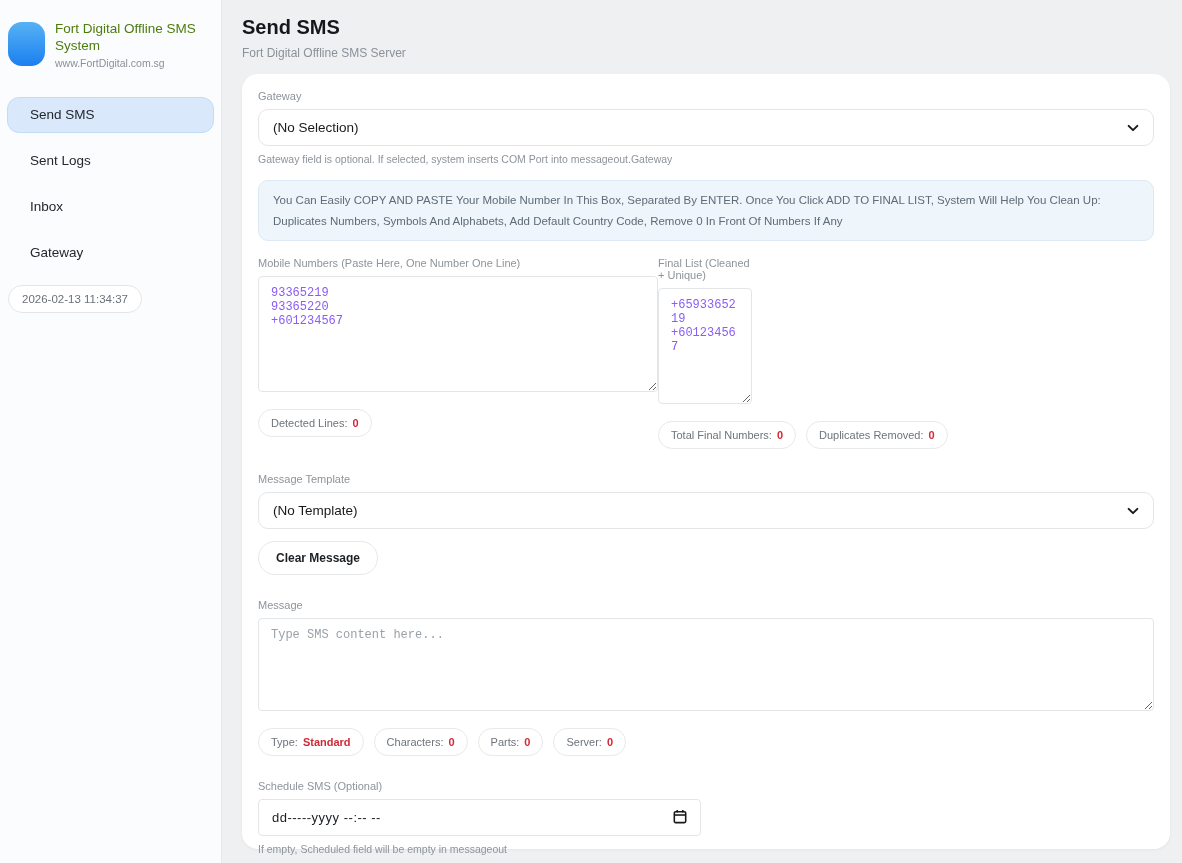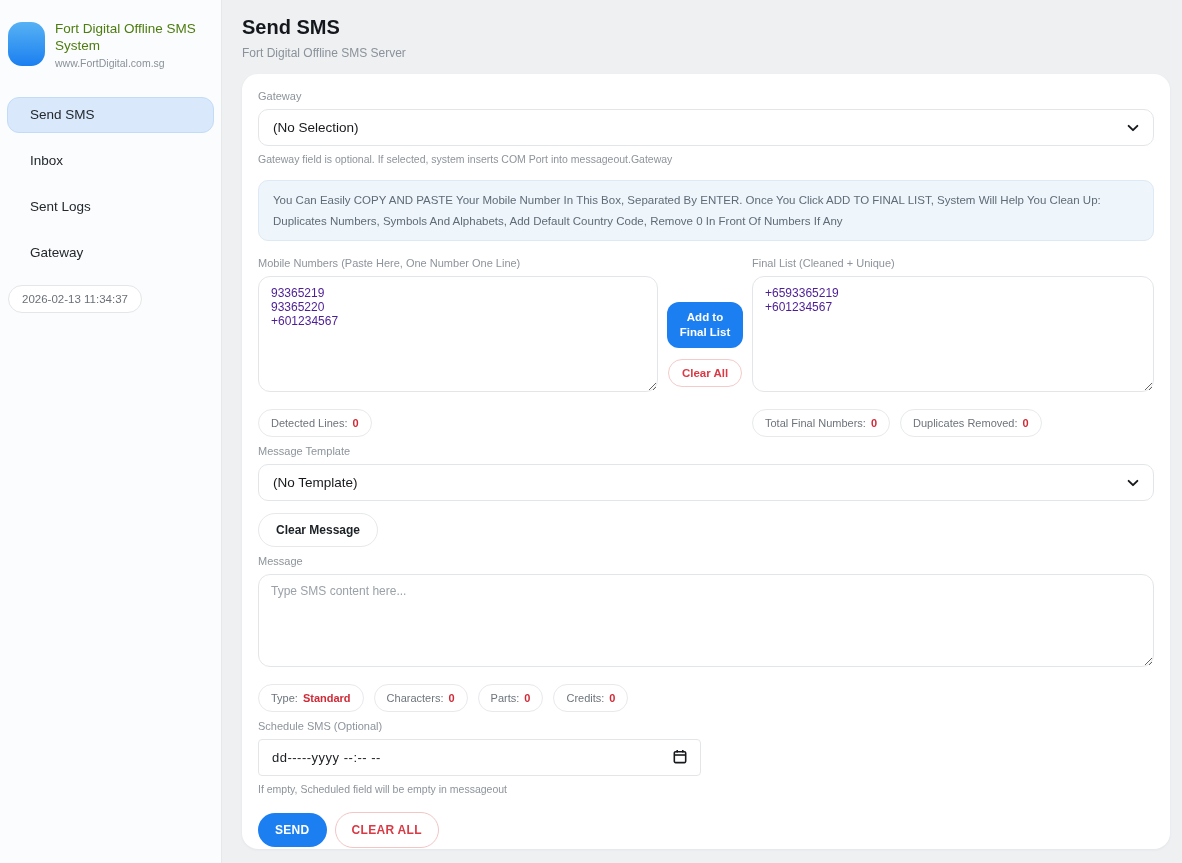--- a/index.html
+++ b/index.html
@@ -76,24 +76,24 @@
     padding: 9px 14px;
     font-size: 11.5px; color: #5f6b76;
     line-height: 1.8;
   }
   .numbers-grid {
     display: grid;
     grid-template-columns: 400px 94px 1fr;
   }
   .mono-area {
     width: 100%; height: 116px;
-    border: 1px solid #e3e6e9; border-radius: 12px;
+    border: 1px solid #e3e6e9; border-radius: 4px;
     padding: 9px 12px;
-    font-family: Liberation Sans, sans-serif;
-    font-size: 12px; line-height: 1.17; color: #4c1d95;
+    font-family: Liberation Mono, monospace;
+    font-size: 12px; line-height: 1.17; color: #8b5cf6;
     resize: both; outline: none;
   }
   .mono-area::placeholder { color:#9aa1a8; }
   .mid-col { display:flex; flex-direction:column; align-items:center; gap: 11px; padding-top: 45px; }
   .btn-add {
     width: 76px; padding: 8px 6px;
     background: #1b7ff2; color: #fff;
     font-family: inherit; font-weight: bold; font-size: 11.5px; line-height: 1.3;
     border: none; border-radius: 12px; cursor: pointer; text-align:center;
   }
@@ -103,21 +103,21 @@
     border: 1px solid #f5caca; border-radius: 999px; cursor:pointer;
   }
   .badge-row { display:flex; gap: 10px; margin-top: 13px; }
   .badge {
     display:inline-flex; align-items:center;
     padding: 7px 12px; background:#fff;
     border: 1px solid #e7e9eb; border-radius: 999px;
     font-size: 11px; color: #6d747b; white-space:nowrap;
   }
   .badge b { color: #d02a36; margin-left: 5px; font-size: 11px; }
-  .section { margin-top: 8px; }
+  .section { margin-top: 24px; }
   .btn-clear-message {
     margin-top: 12px;
     padding: 9px 17px; background:#fff;
     font-family: inherit; font-weight: bold; font-size: 12px; color:#1b2025;
     border: 1px solid #e6e8ea; border-radius: 999px; cursor:pointer;
   }
   .message-area { height: 93px; resize: both; }
   .datetime-box {
     width: 443px; height: 37px;
     border: 1px solid #e3e6e9; border-radius: 4px;
@@ -147,24 +147,24 @@
     <div class="brand-text">
       <div class="brand-title">Fort Digital Offline SMS System</div>
       <div class="brand-url">www.FortDigital.com.sg</div>
     </div>
   </div>
   <nav class="nav">
     <div class="nav-item active">
       <span>Send SMS</span>
     </div>
     <div class="nav-item">
+      <span>Sent Logs</span>
+    </div>
+    <div class="nav-item">
       <span>Inbox</span>
-    </div>
-    <div class="nav-item">
-      <span>Sent Logs</span>
     </div>
     <div class="nav-item">
       <span>Gateway</span>
     </div>
   </nav>
   <div class="timestamp-pill">2026-02-13 11:34:37</div>
 </aside>
 
 <main class="main">
   <h1 class="page-title">Send SMS</h1>
@@ -190,24 +190,20 @@
         <div class="field-label">Mobile Numbers (Paste Here, One Number One Line)</div>
         <textarea class="mono-area" spellcheck="false" style="">93365219
 93365220
 +601234567</textarea>
         <div class="badge-row">
           <span class="badge">
             <span>Detected Lines:</span>
               <b>0</b>
           </span>
         </div>
-      </div>
-      <div class="mid-col">
-        <button class="btn-add">Add to Final List</button>
-        <button class="btn-clear-small">Clear All</button>
       </div>
       <div>
         <div class="field-label">Final List (Cleaned + Unique)</div>
         <textarea class="mono-area" spellcheck="false" style="">+6593365219
 +601234567</textarea>
         <div class="badge-row">
           <span class="badge">
             <span>Total Final Numbers:</span>
               <b>0</b>
           </span>
@@ -242,21 +238,21 @@
         </span>
         <span class="badge">
           <span>Characters:</span>
             <b>0</b>
         </span>
         <span class="badge">
           <span>Parts:</span>
             <b>0</b>
         </span>
         <span class="badge">
-          <span>Credits:</span>
+          <span>Server:</span>
             <b>0</b>
         </span>
       </div>
     </div>
 
     <div class="section">
       <div class="field-label">Schedule SMS (Optional)</div>
       <div class="datetime-box">
         <span>dd-----yyyy  --:--  --</span>
         <span>

